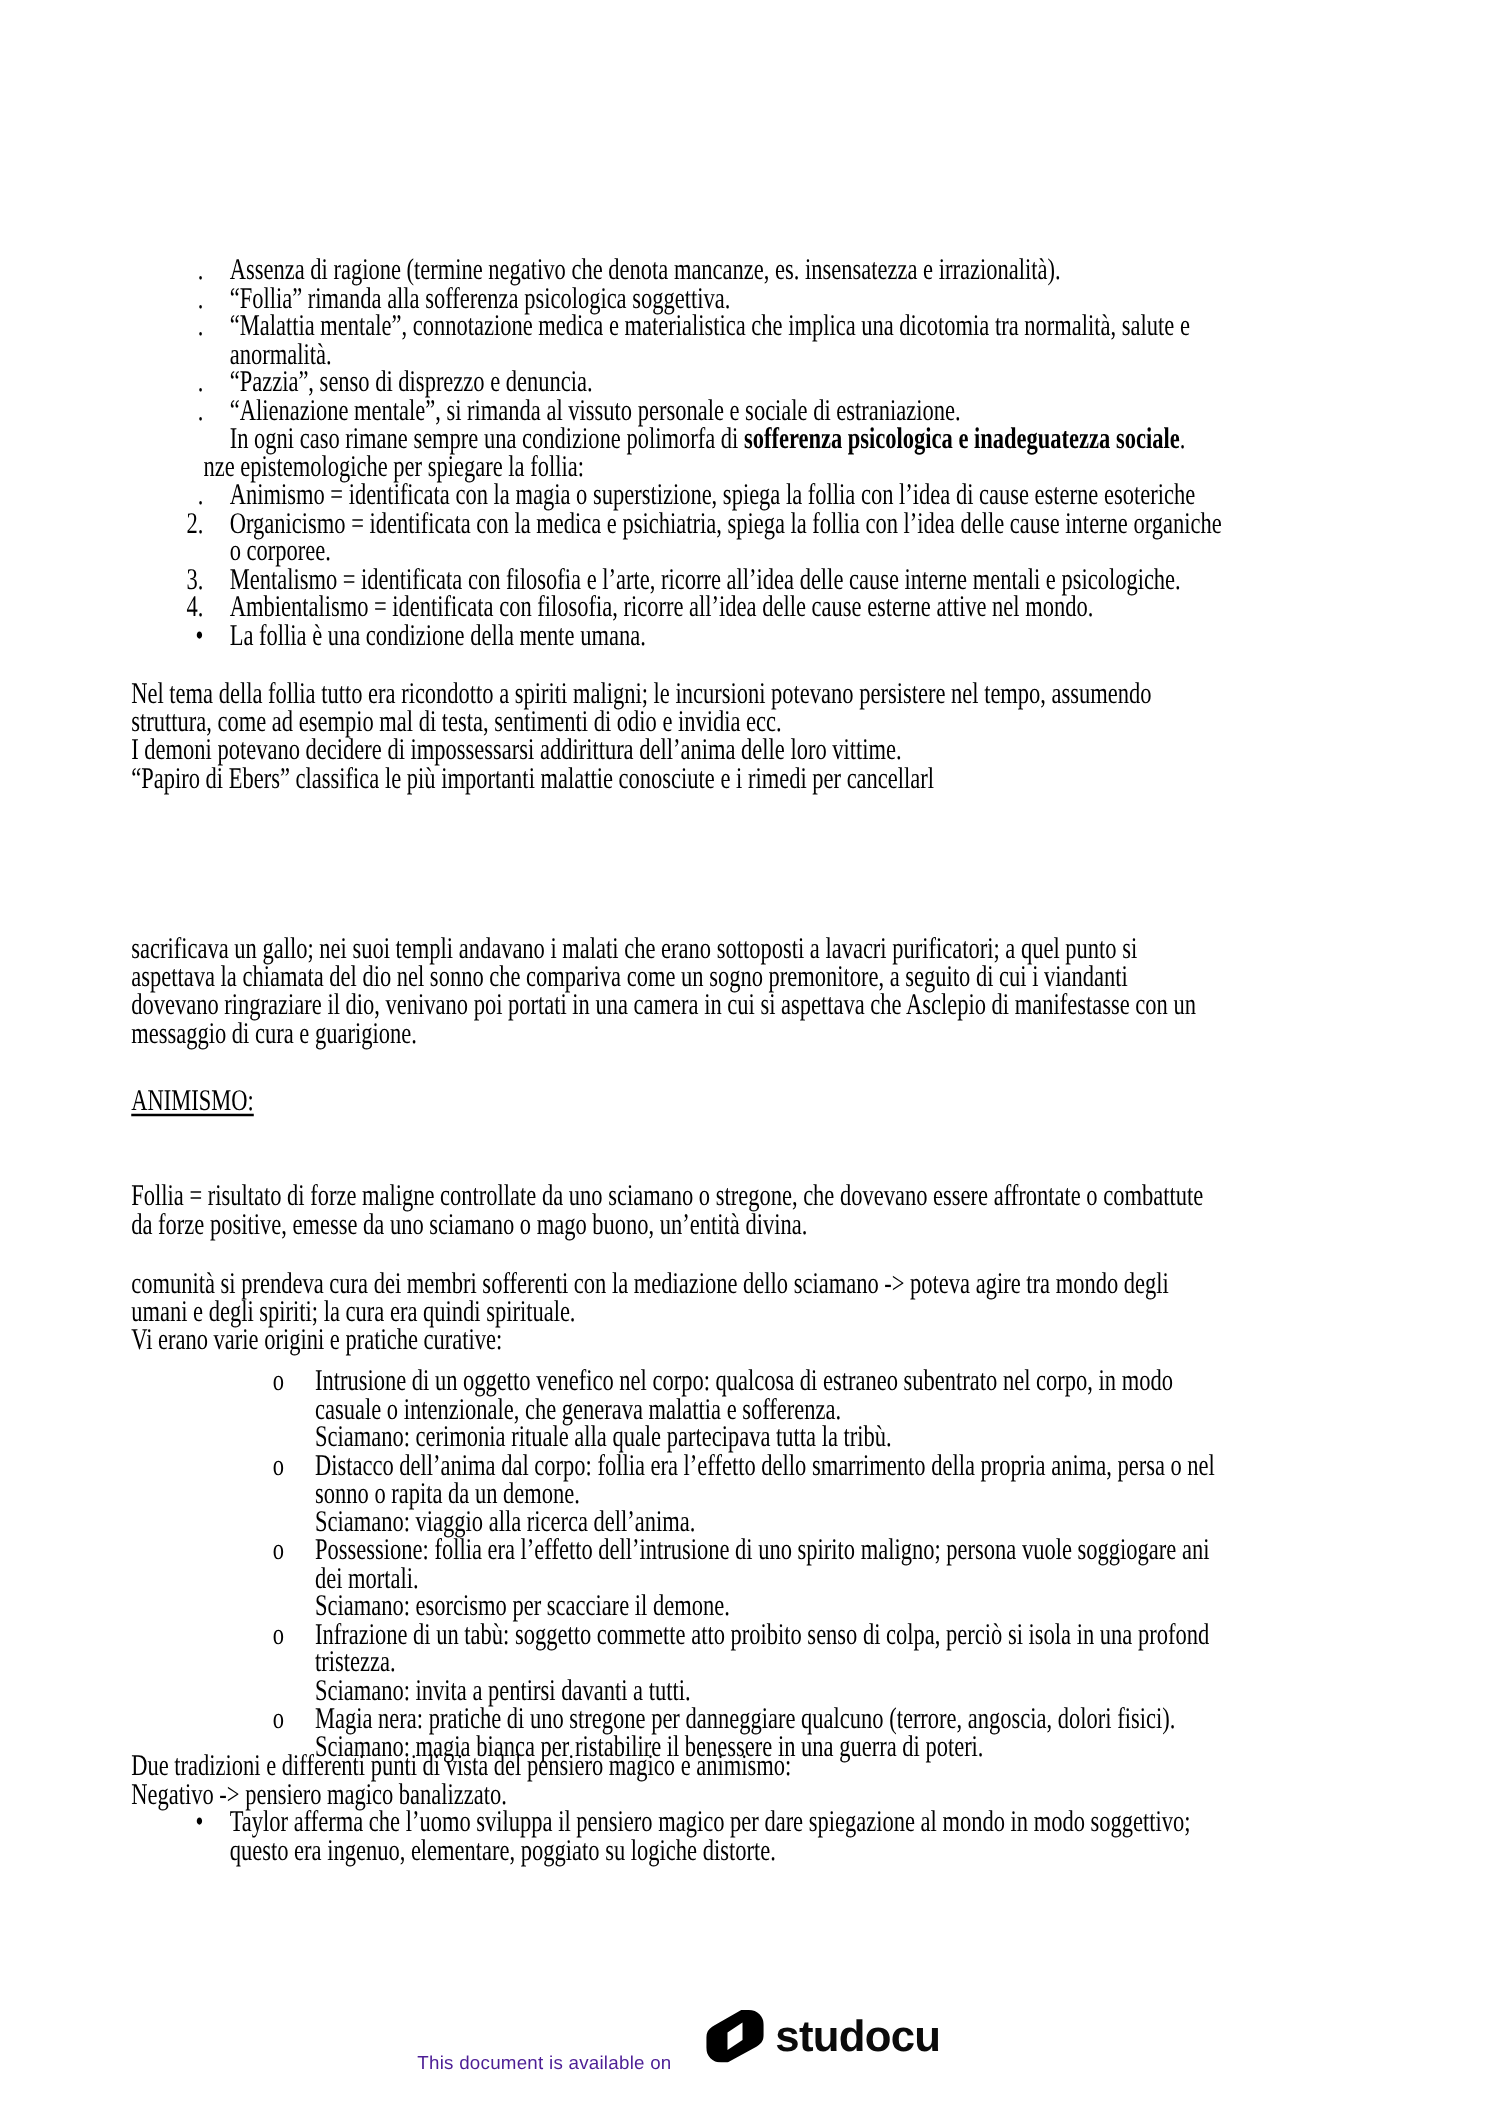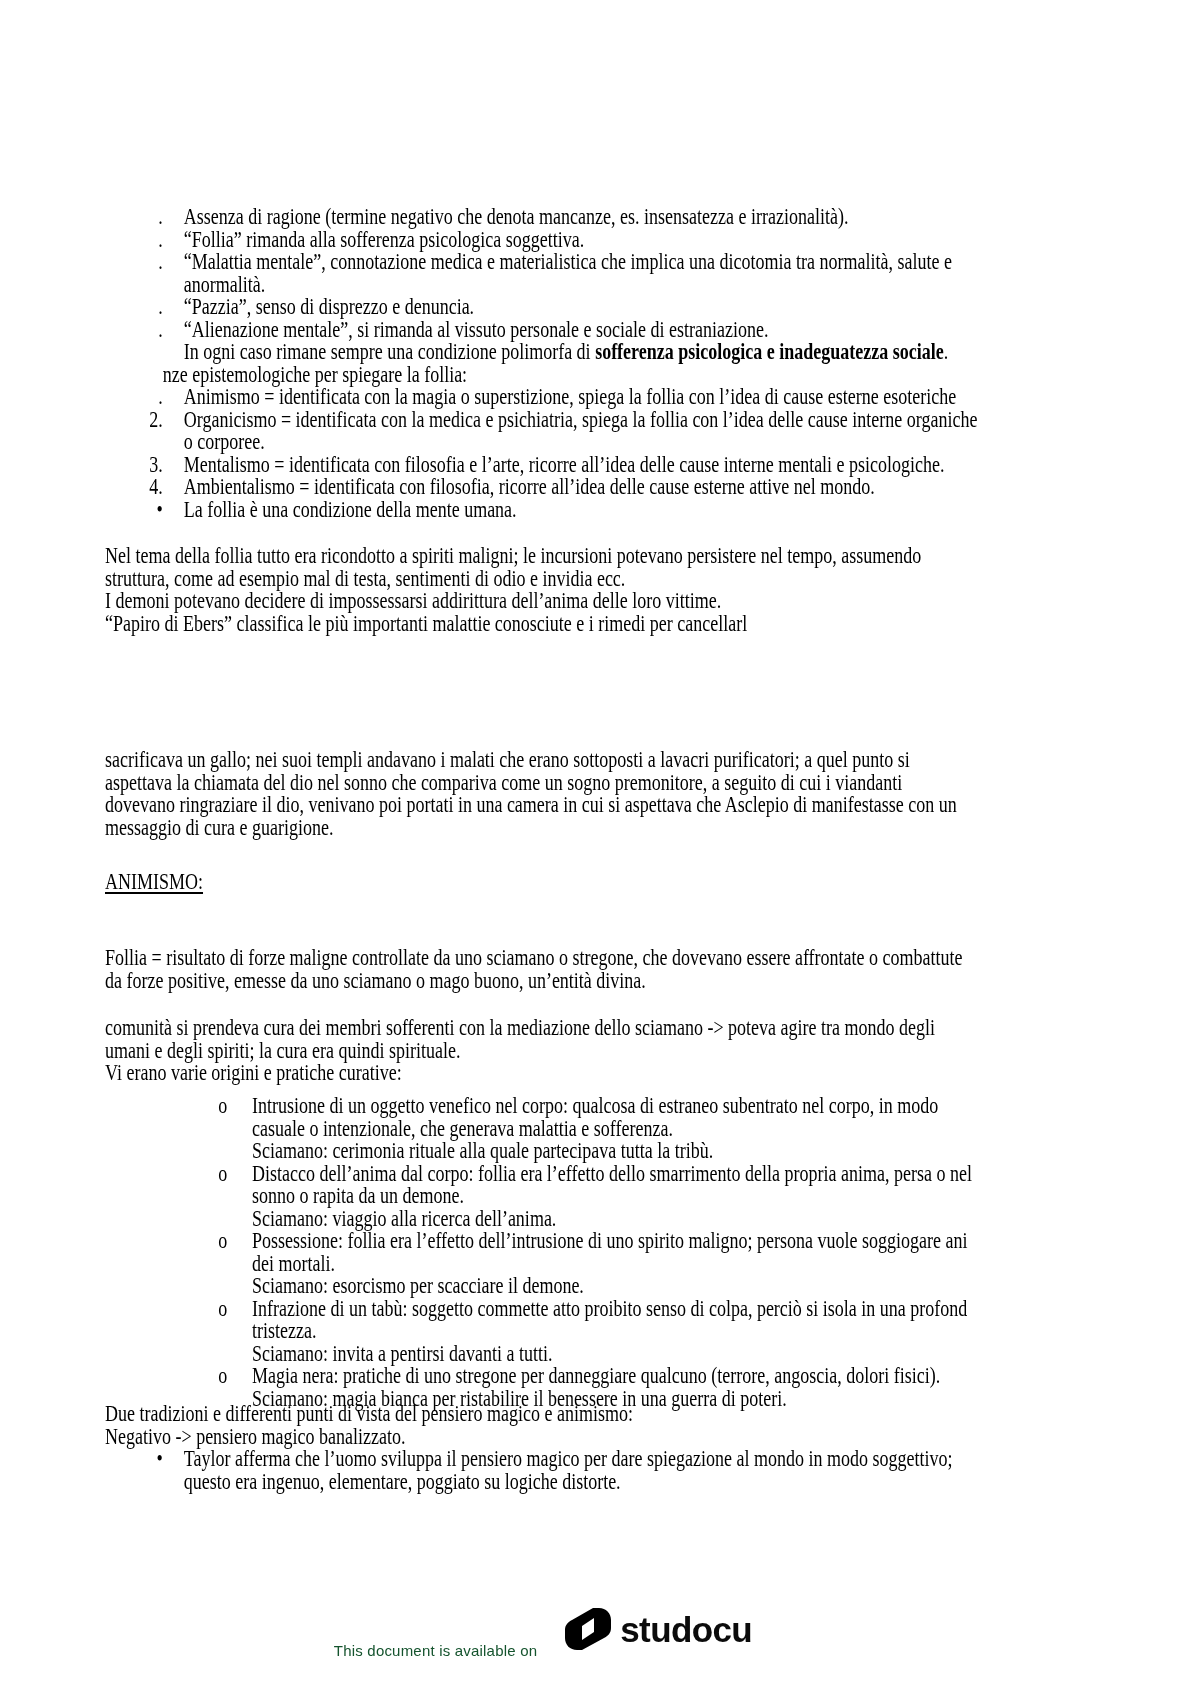--- a/index.html
+++ b/index.html
@@ -18,21 +18,21 @@
   .mk2 { display:inline-block; width:163px; text-align:right; }
   .tx2 { margin-left:33px; }
   .cont2 { padding-left:196px; }
   .bold { font-weight:bold; }
   .heading { font-size:24px; line-height:24px; text-decoration:underline; text-underline-offset:3px; }
   .footer {
     position:absolute; top:1598px; left:0; width:100%;
     display:flex; justify-content:center; align-items:center; gap:28px;
     font-family:"Liberation Sans", sans-serif;
   }
-  .caption { font-size:15px; color:#14532d; letter-spacing:.2px;margin-top:44px; }
+  .caption { font-size:15px; color:#4c1d95; letter-spacing:.2px;margin-top:44px; }
   .brand { display:flex; align-items:flex-end; gap:9px; }
   .wordmark { font-size:35px; font-weight:bold; letter-spacing:-0.6px; color:#0b0b0b; }
 </style>
 </head>
 <body>
 
 <div class="page">
 
   <div class="block squeeze" style="top:205px">
     <div class="ln"><span class="mk">.</span><span class="tx">Assenza di ragione (termine negativo che denota mancanze, es. insensatezza e irrazionalità).</span></div>

